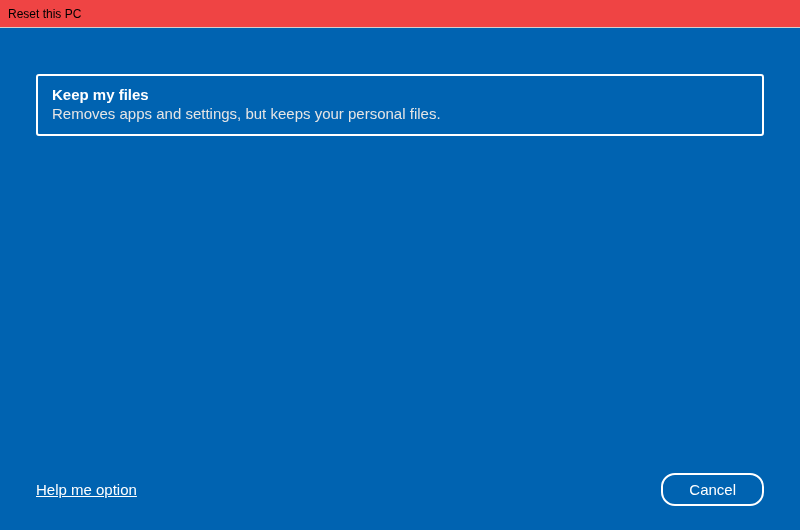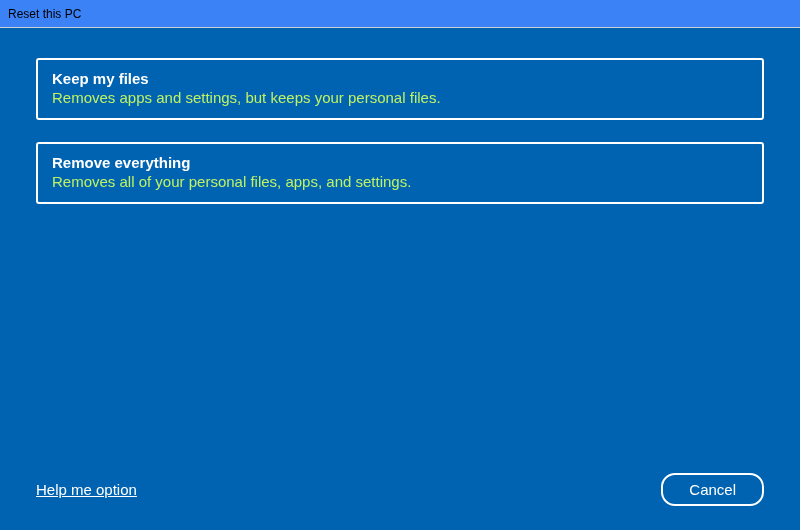--- a/index.html
+++ b/index.html
@@ -9,21 +9,21 @@
     }
     body {
       font-family: "Segoe UI", Tahoma, Geneva, sans-serif;
       background: #ffffff;
       width: 800px;
       height: 530px;
       overflow: hidden;
     }
     .title-bar {
       height: 28px;
-      background: #3b82f6;
+      background: #ef4444;
       padding: 4px 8px;
       font-size: 12px;
       color: #000000;
       border-bottom: 1px solid #d0d0d0;
       display: flex;
       align-items: center;
     }
     .dialog-body {
       background: #0063B1;
       height: calc(530px - 28px);
@@ -47,30 +47,31 @@
     .option {
       border: 2px solid #ffffff;
       border-radius: 3px;
       padding: 10px 14px 12px 14px;
       cursor: pointer;
       background: transparent;
       color: #ffffff;
       text-align: left;
       width: 100%;
       display: block;
+      margin-top: 16px;
     }
     .option-title {
       font-size: 15px;
       font-weight: 600;
       margin-bottom: 2px;
     }
     .option-desc {
       font-size: 15px;
       font-weight: 400;
-      color: #bef264;
+      color: #e5e5e5;
     }
     .footer {
       position: absolute;
       bottom: 24px;
       left: 36px;
       right: 36px;
       display: flex;
       align-items: center;
       justify-content: space-between;
     }
@@ -102,24 +103,20 @@
 
 <div class="dialog-body">
 
   <div class="options">
 
     <button class="option">
       <div class="option-title">Keep my files</div>
       <div class="option-desc">Removes apps and settings, but keeps your personal files.</div>
     </button>
 
-    <button class="option">
-      <div class="option-title">Remove everything</div>
-      <div class="option-desc">Removes all of your personal files, apps, and settings.</div>
-    </button>
 
   </div>
 
   <div class="footer">
     <button class="help-link">Help me option</button>
     <button class="cancel-btn">Cancel</button>
   </div>
 </div>
 
 </body></html>

